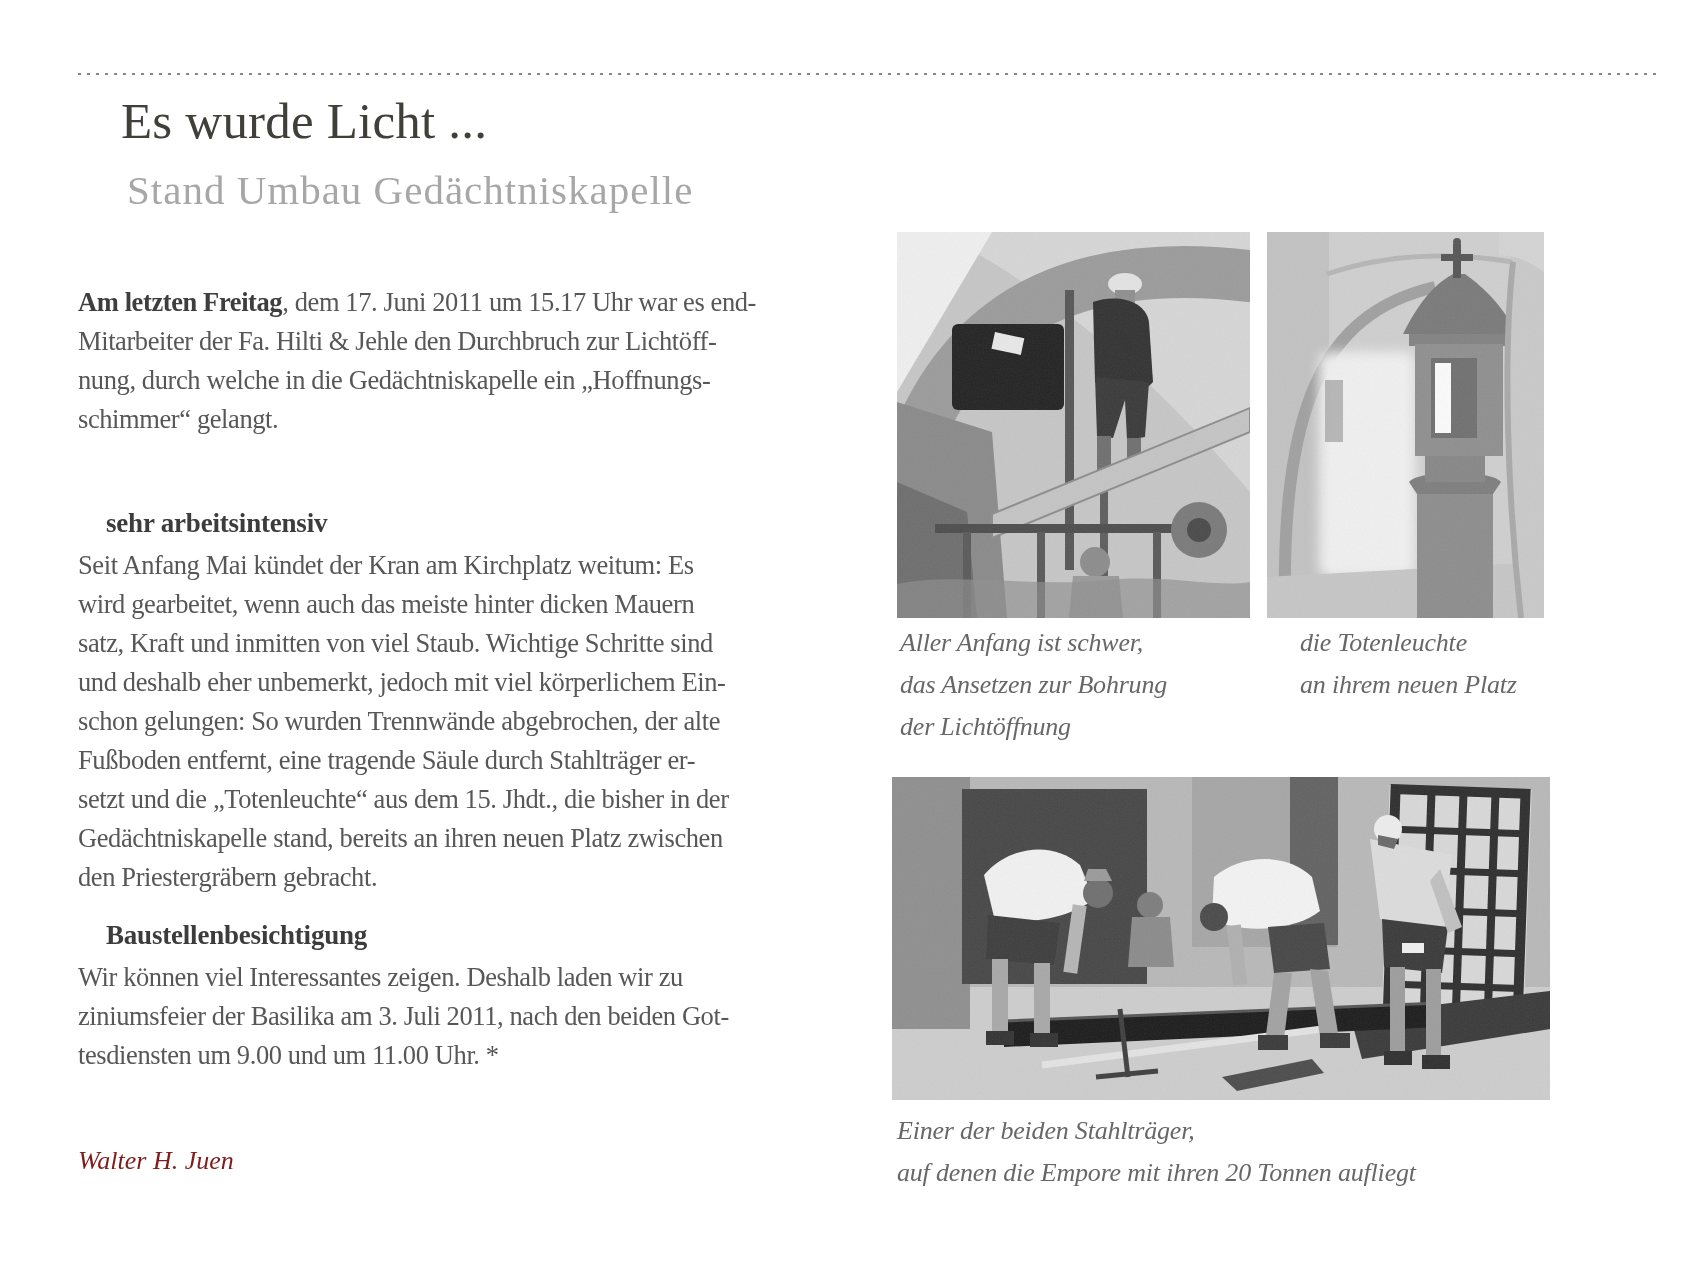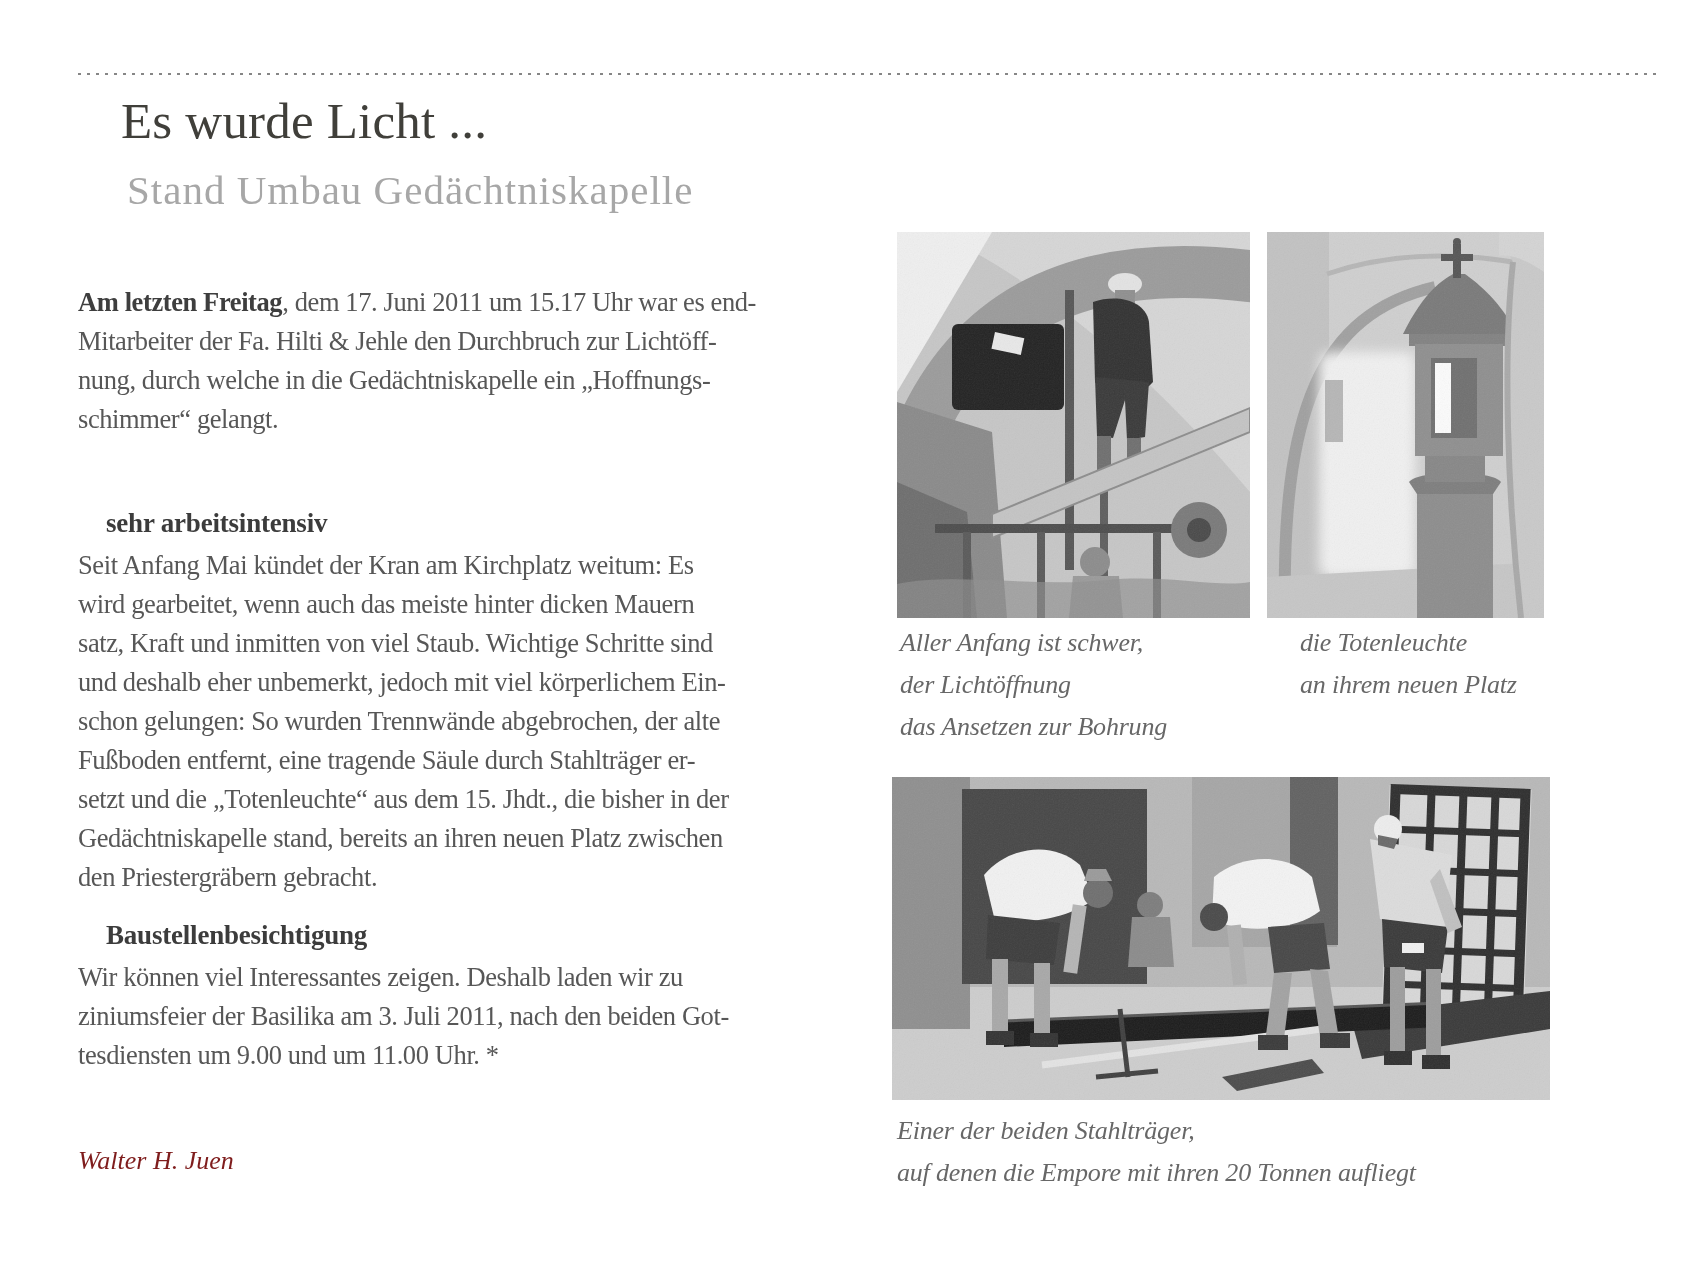--- a/index.html
+++ b/index.html
@@ -190,22 +190,22 @@
       <path d="M232,0 L277,0 L277,386 L254,386 C240,260 236,120 246,30 Z" fill="#c9c9c9"></path>
       <path d="M246,30 C236,120 240,260 254,386" stroke="#a9a9a9" stroke-width="6" fill="none"></path>
       <path d="M232,0 L277,0 L277,40 C260,28 244,22 232,24 Z" fill="#d4d4d4"></path>
       <rect x="0" y="0" width="277" height="386" filter="url(#g2)" opacity="0.10"></rect>
     </svg>
   </div>
 
   <div class="caption" style="left:900px; top:622px;">
     <div>
         <div class="cap-line">Aller Anfang ist schwer,</div>
+        <div class="cap-line">das Ansetzen zur Bohrung</div>
         <div class="cap-line">der Lichtöffnung</div>
-        <div class="cap-line">das Ansetzen zur Bohrung</div>
       </div>
   </div>
 
   <div class="caption" style="left:1300px; top:622px;">
     <div>
         <div class="cap-line">die Totenleuchte</div>
         <div class="cap-line">an ihrem neuen Platz</div>
       </div>
   </div>
 

